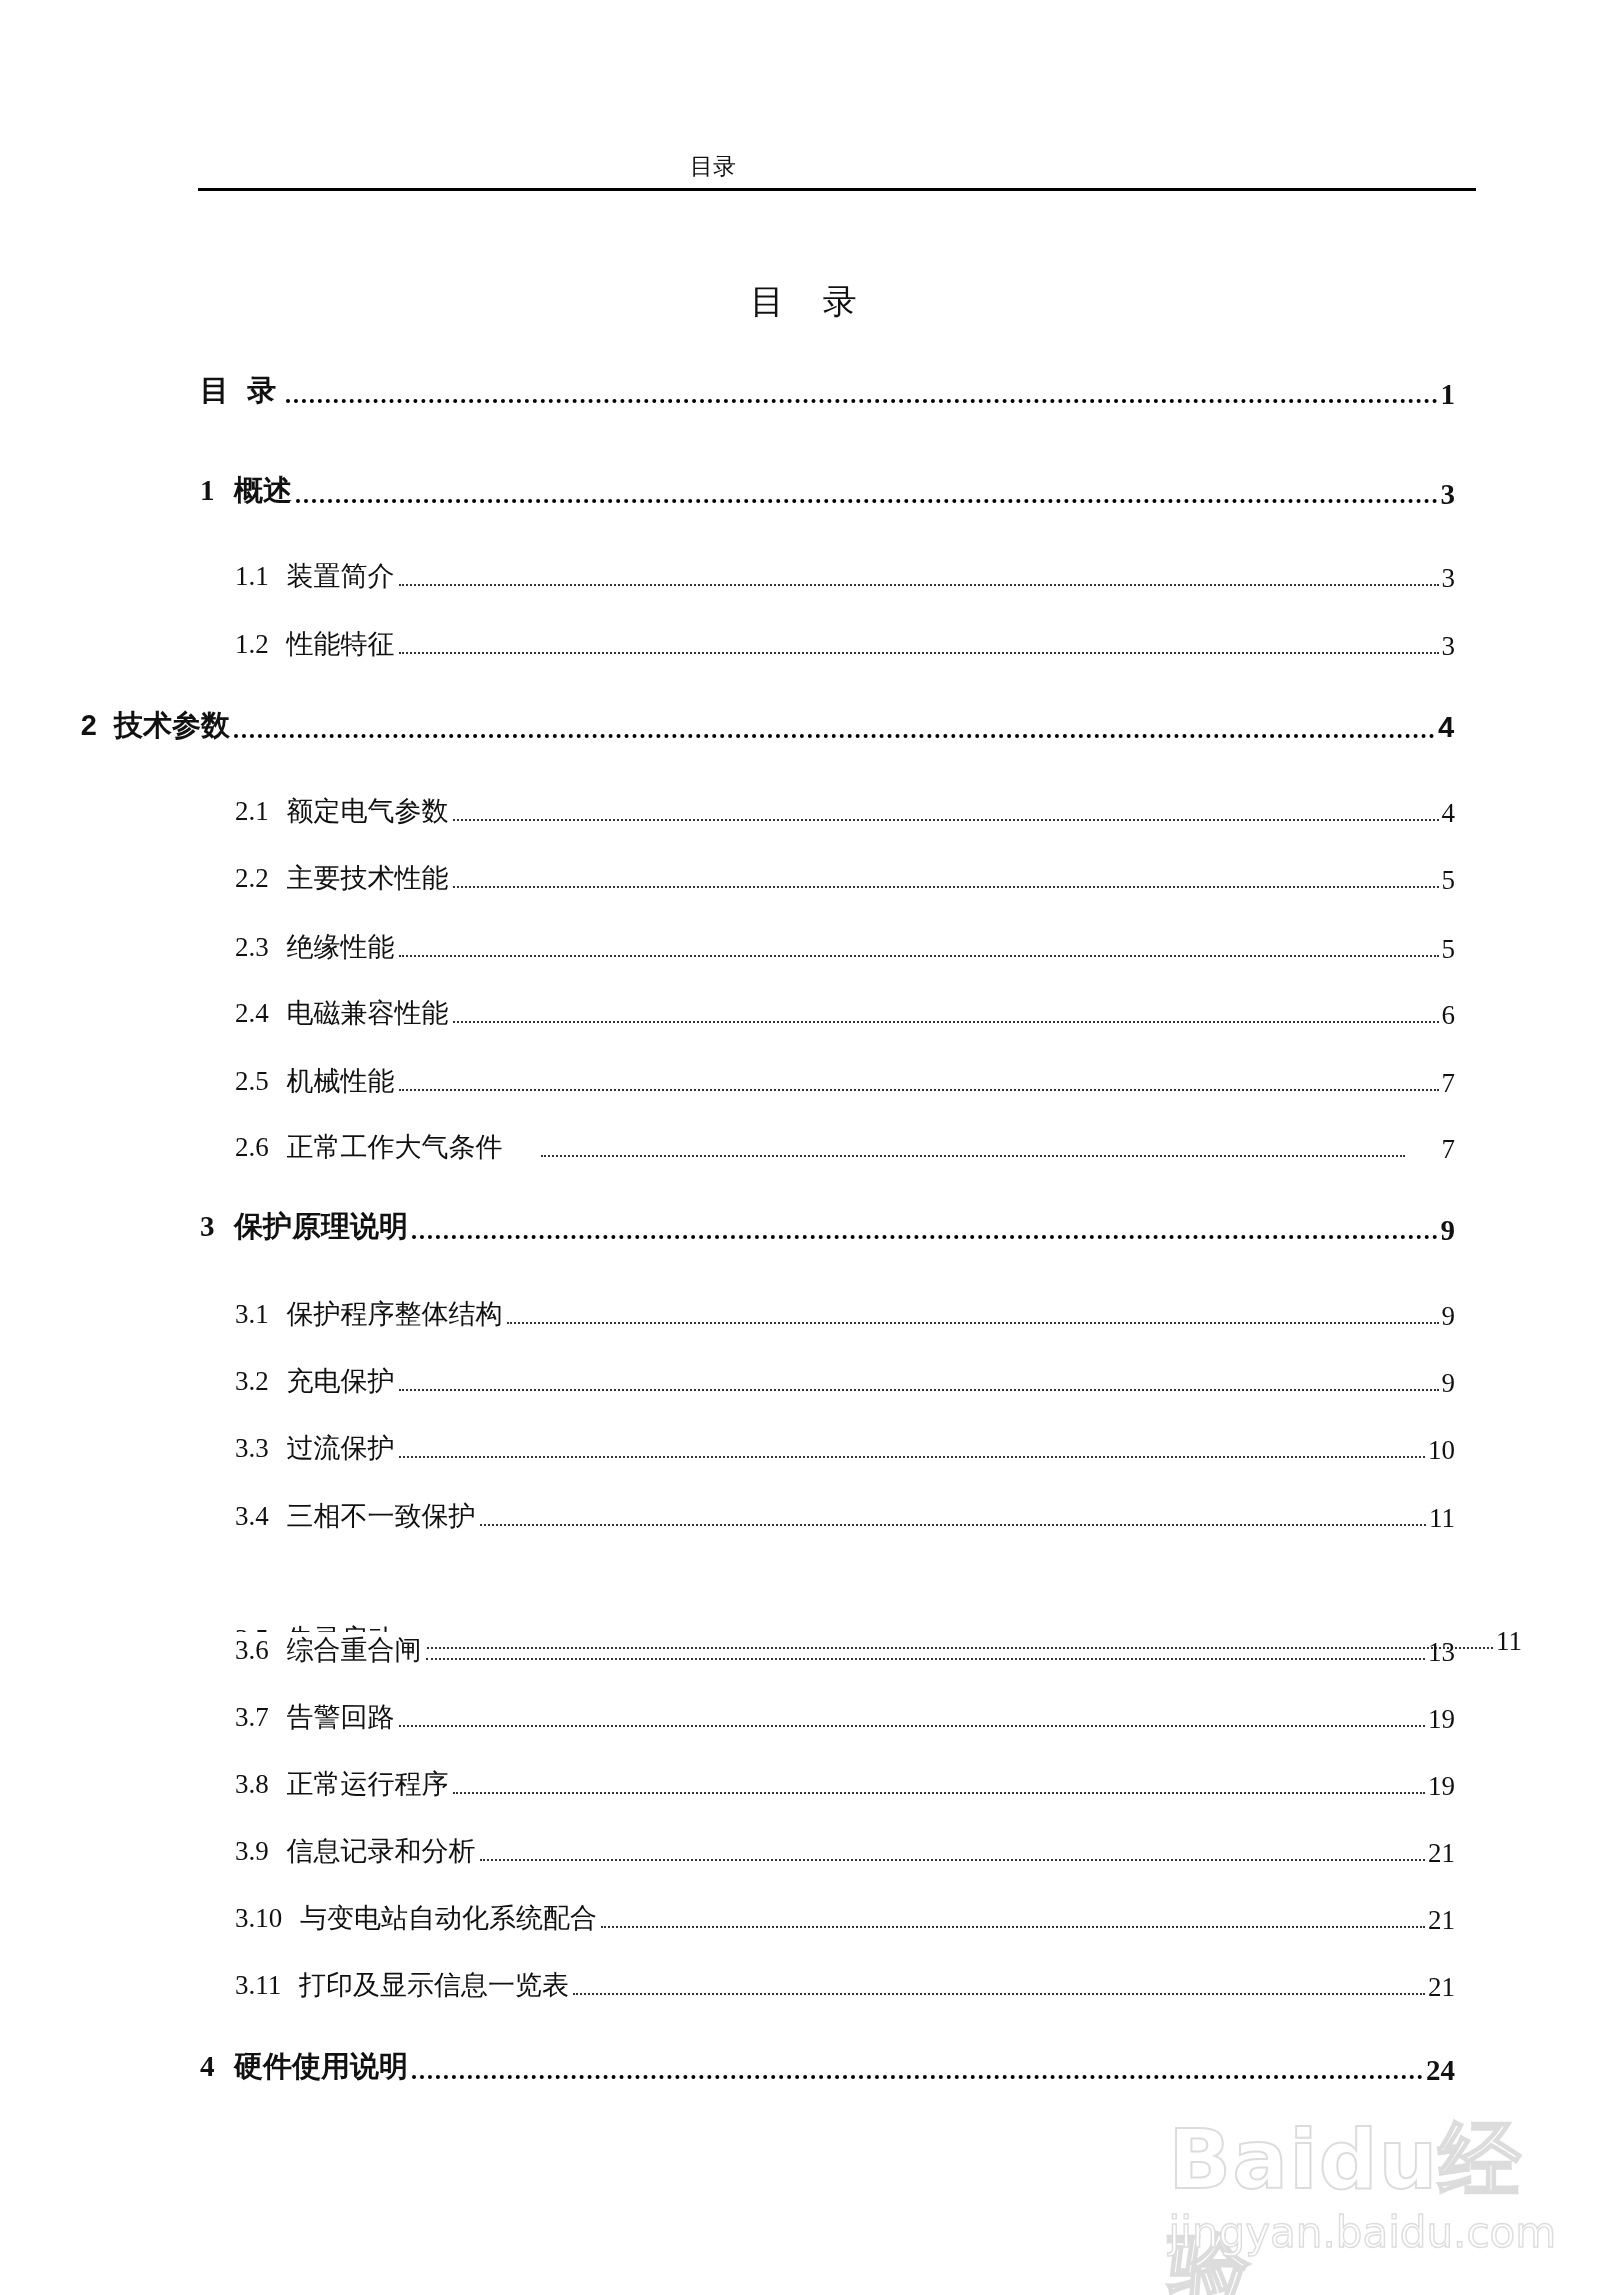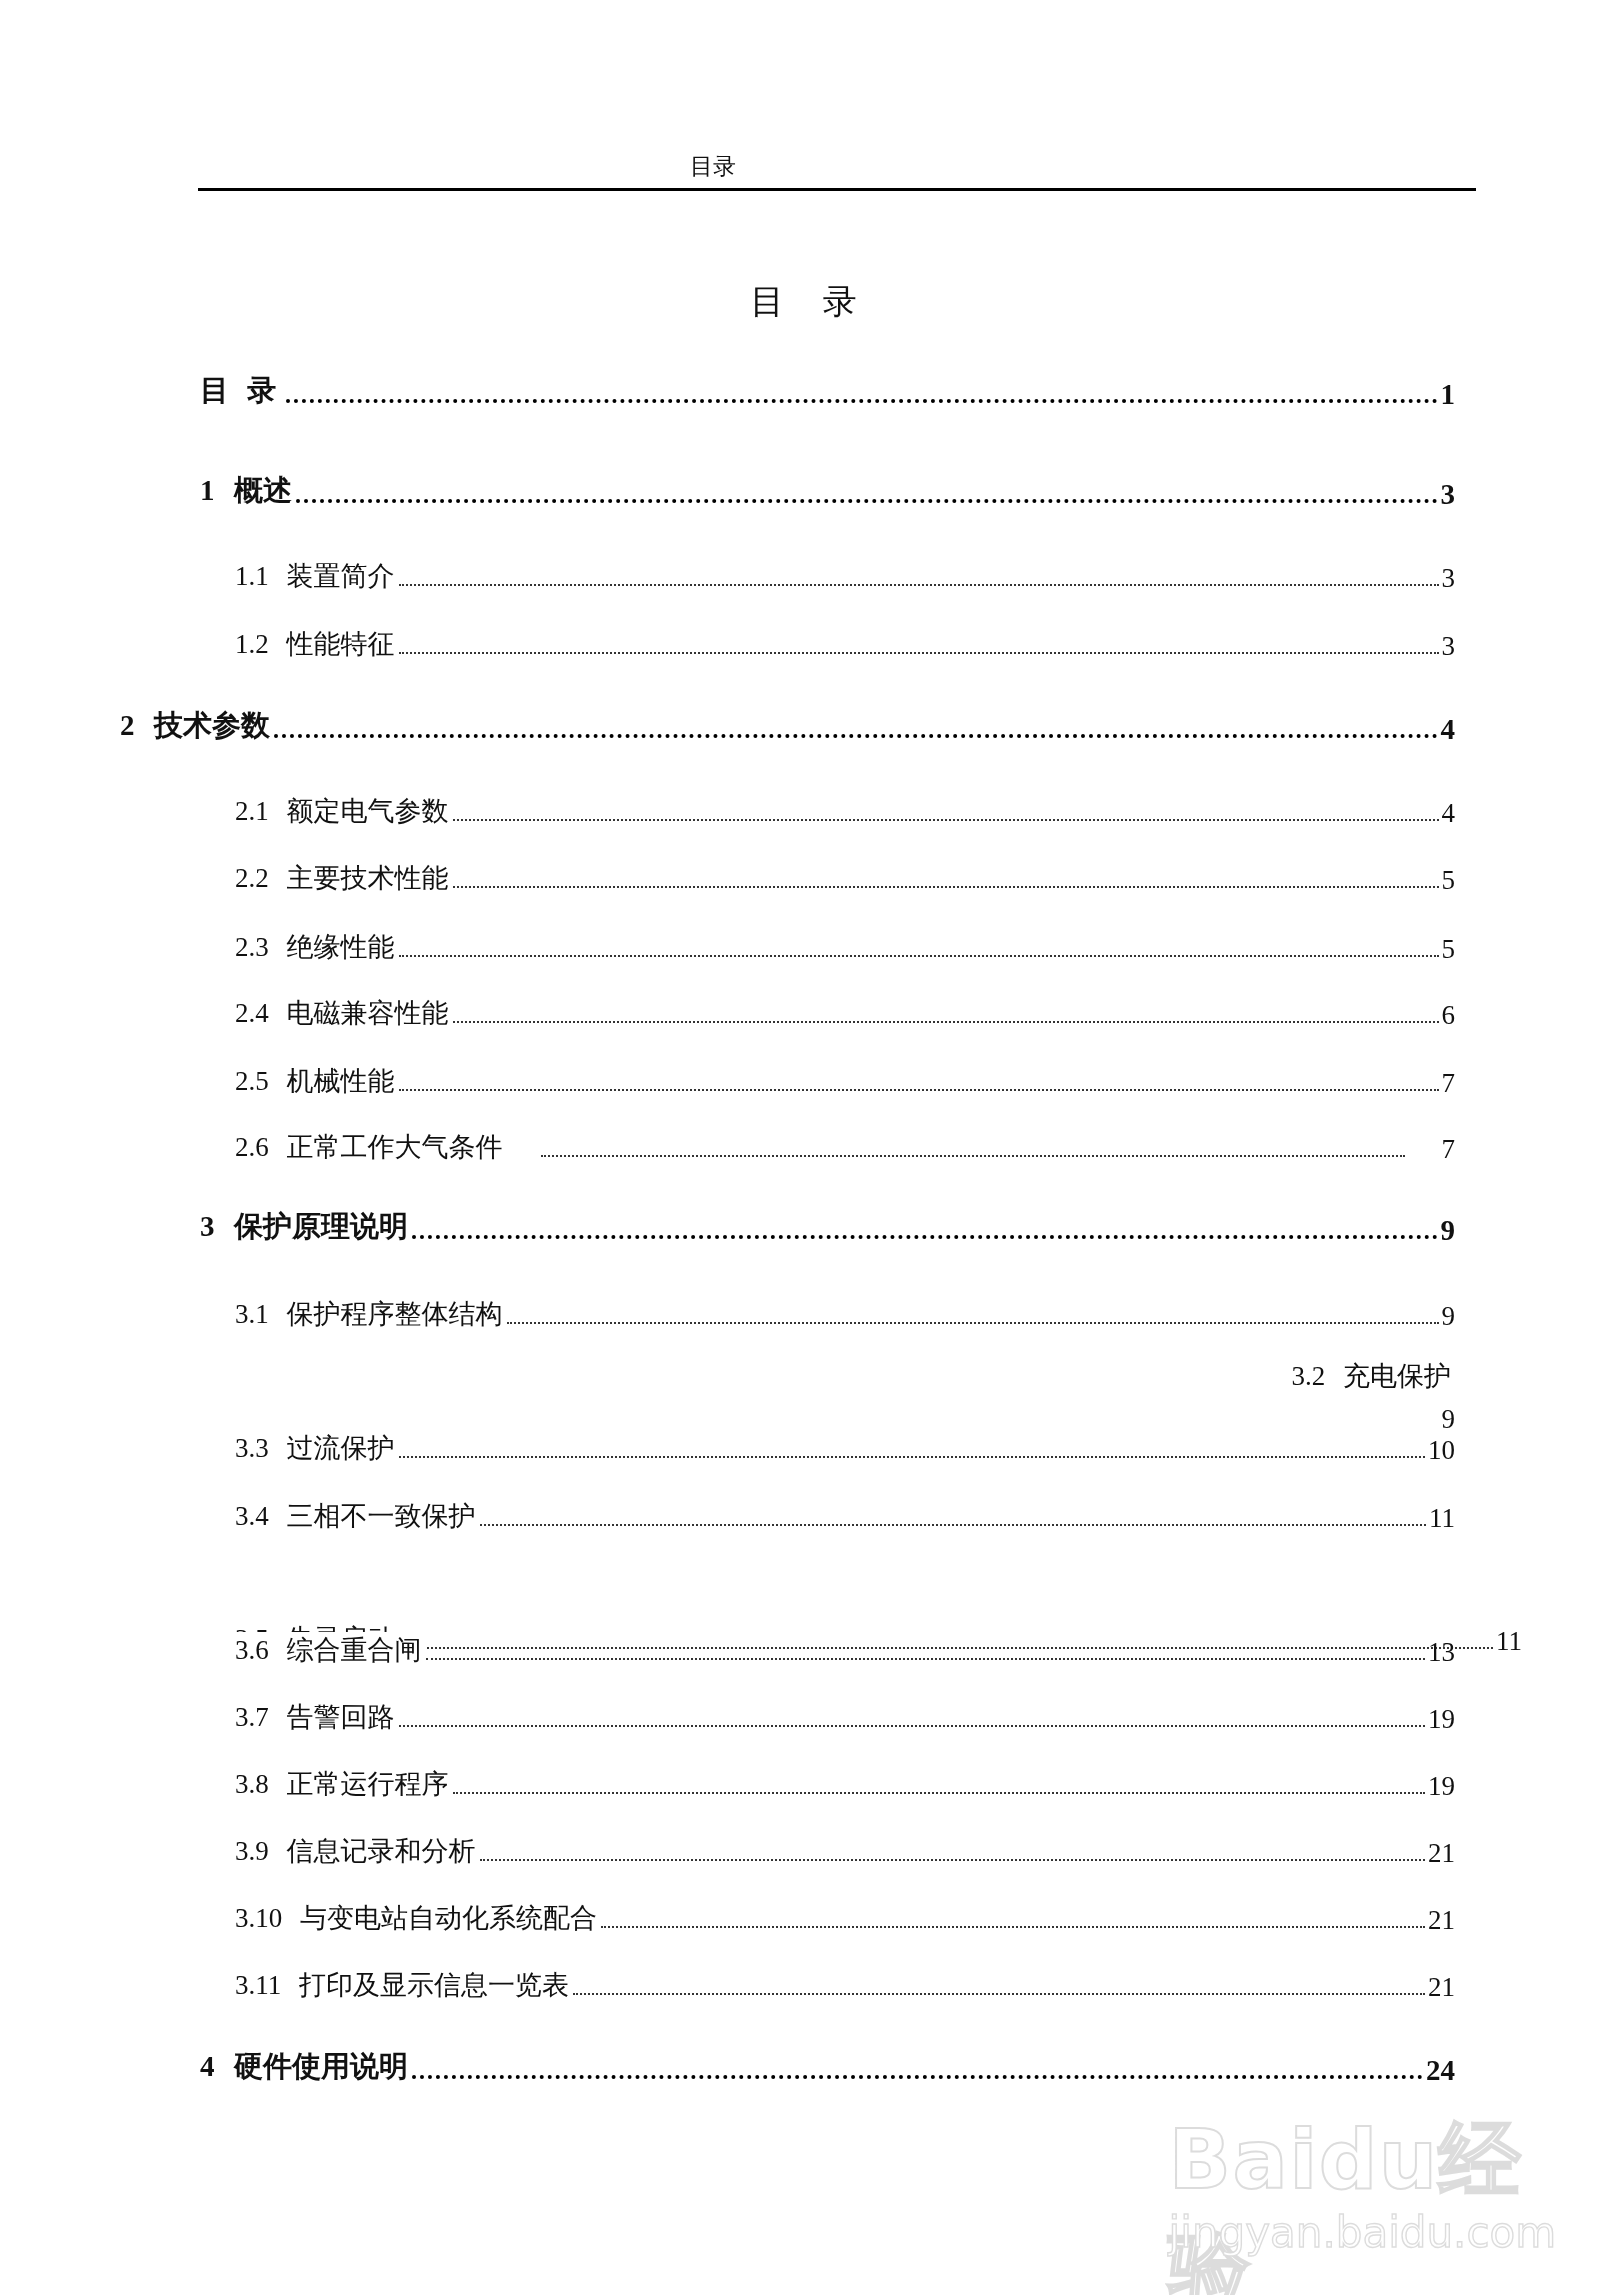--- a/index.html
+++ b/index.html
@@ -50,21 +50,21 @@
     <div class="toc-row lvl2" style="top: 553px; padding-left: 235px; padding-right: 167px; box-sizing: border-box;">
       <span class="lbl"><span class="num">1.1</span><span>装置简介</span></span>
       <span class="leader"></span>
       <span class="pg">3</span>
     </div>
     <div class="toc-row lvl2" style="top: 621px; padding-left: 235px; padding-right: 167px; box-sizing: border-box;">
       <span class="lbl"><span class="num">1.2</span><span>性能特征</span></span>
       <span class="leader"></span>
       <span class="pg">3</span>
     </div>
-    <div class="toc-row lvl1" style="top: 705px; padding-left: 120px; padding-right: 167px; box-sizing: border-box;">
+    <div class="toc-row lvl1" style="top: 705px; padding-left: 80px; padding-right: 167px; box-sizing: border-box; font-family: Liberation Mono, monospace;">
       <span class="lbl"><span class="num">2</span><span>技术参数</span></span>
       <span class="leader"></span>
       <span class="pg">4</span>
     </div>
     <div class="toc-row lvl2" style="top: 788px; padding-left: 235px; padding-right: 167px; box-sizing: border-box;">
       <span class="lbl"><span class="num">2.1</span><span>额定电气参数</span></span>
       <span class="leader"></span>
       <span class="pg">4</span>
     </div>
     <div class="toc-row lvl2" style="top: 855px; padding-left: 235px; padding-right: 167px; box-sizing: border-box;">
@@ -95,21 +95,21 @@
     <div class="toc-row lvl1" style="top: 1206px; padding-left: 200px; padding-right: 167px; box-sizing: border-box;">
       <span class="lbl"><span class="num">3</span><span>保护原理说明</span></span>
       <span class="leader"></span>
       <span class="pg">9</span>
     </div>
     <div class="toc-row lvl2" style="top: 1291px; padding-left: 235px; padding-right: 167px; box-sizing: border-box;">
       <span class="lbl"><span class="num">3.1</span><span>保护程序整体结构</span></span>
       <span class="leader"></span>
       <span class="pg">9</span>
     </div>
-    <div class="toc-row lvl2" style="top: 1358px; padding-left: 235px; padding-right: 167px; box-sizing: border-box; flex-direction: column;">
+    <div class="toc-row lvl2" style="top: 1358px; padding-left: 235px; padding-right: 167px; box-sizing: border-box;">
       <span class="lbl"><span class="num">3.2</span><span>充电保护</span></span>
       <span class="leader"></span>
       <span class="pg">9</span>
     </div>
     <div class="toc-row lvl2" style="top: 1425px; padding-left: 235px; padding-right: 167px; box-sizing: border-box;">
       <span class="lbl"><span class="num">3.3</span><span>过流保护</span></span>
       <span class="leader"></span>
       <span class="pg">10</span>
     </div>
     <div class="toc-row lvl2" style="top: 1493px; padding-left: 235px; padding-right: 167px; box-sizing: border-box;">

